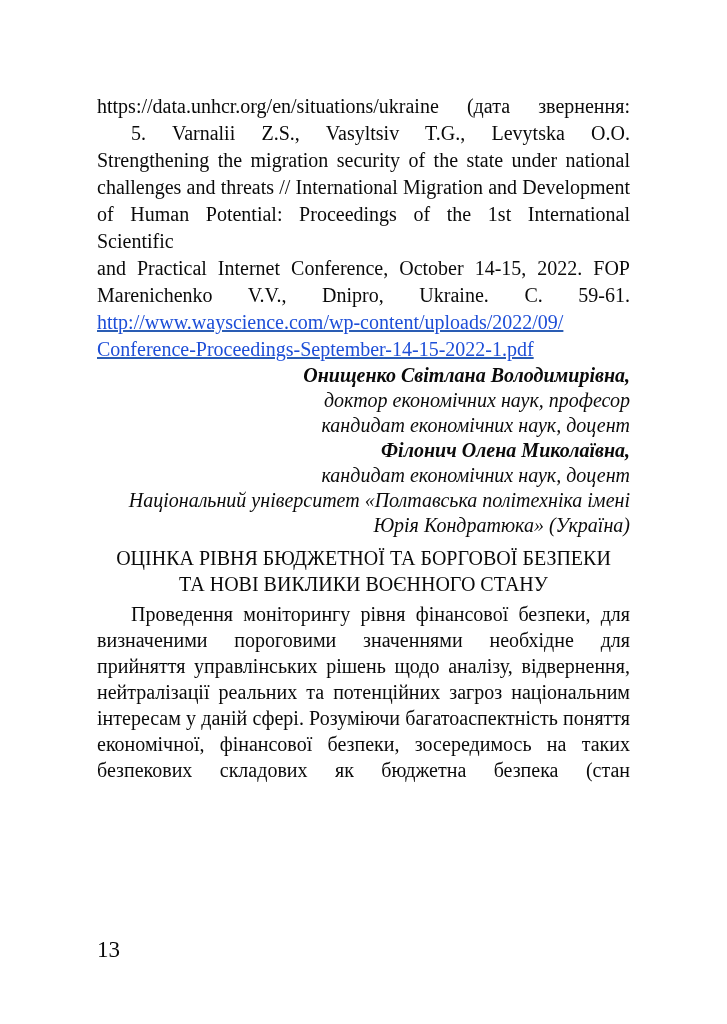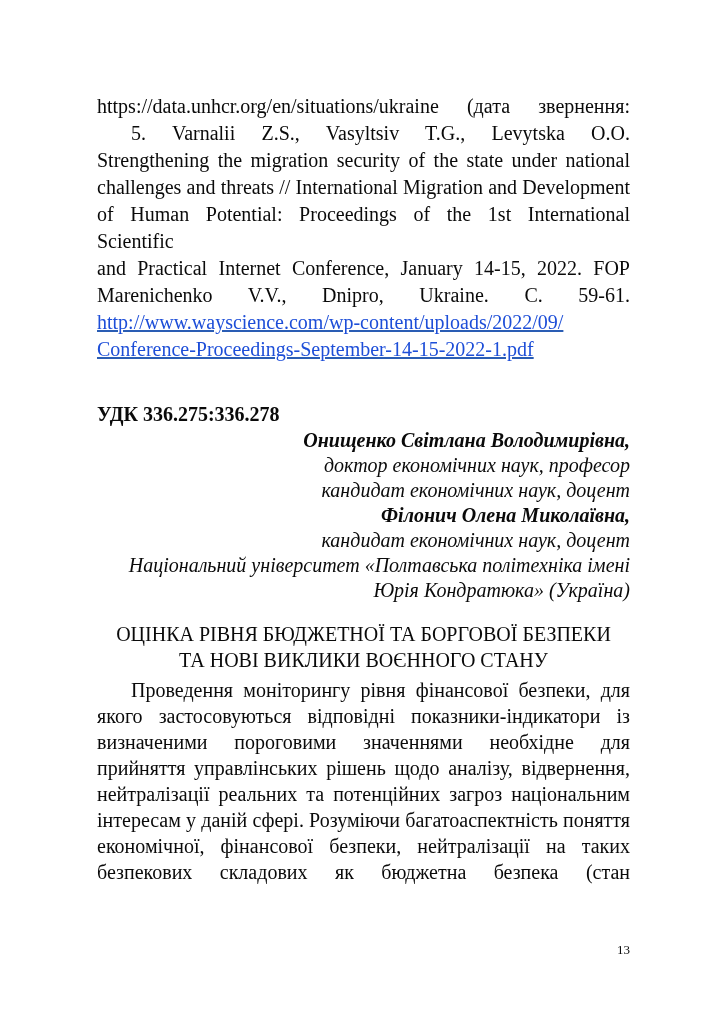--- a/index.html
+++ b/index.html
@@ -51,88 +51,86 @@
     white-space: nowrap;
   }
   .author-name {
     font-weight: bold;
     font-style: italic;
   }
   .author-role, .affil {
     font-style: italic;
   }
   .title-block {
-    margin-top: 18px;
+    margin-top: 7px;
     text-align: center;
   }
   .title-block .line {
     line-height: 26px;
     white-space: nowrap;
   }
   .body-block {
     margin-top: 4px;
   }
   .body-block .line {
     line-height: 26px;
   }
   .page-number {
     position: absolute;
     top: 938px;
     left: 97px;
     right: 97px;
-    text-align: right;
-    font-size: 13px;
+    text-align: left;
+    font-size: 23px;
     line-height: 24px;
   }
 </style>
 </head>
 <body>
 
 <div class="page">
 
   <div>
     <div class="line jl">https://data.unhcr.org/en/situations/ukraine (дата звернення:</div>
   </div>
 
   <div>
     <div class="line jl indent">5. Varnalii Z.S., Vasyltsiv T.G., Levytska O.O.</div>
     <div class="line jl">Strengthening the migration security of the state under national</div>
     <div class="line jl">challenges and threats // International Migration and Development</div>
     <div class="line jl">of Human Potential: Proceedings of the 1st International Scientific</div>
-    <div class="line jl">and Practical Internet Conference, January 14-15, 2022. FOP</div>
+    <div class="line jl">and Practical Internet Conference, October 14-15, 2022. FOP</div>
     <div class="line jl">Marenichenko V.V., Dnipro, Ukraine. С. 59-61.</div>
     <a class="doclink">
       <span class="line" style="display:block">http://www.wayscience.com/wp-content/uploads/2022/09/</span>
       <span class="line" style="display:block">Conference-Proceedings-September-14-15-2022-1.pdf</span>
     </a>
   </div>
 
-  <div class="udc">УДК 336.275:336.278</div>
 
   <div class="authors">
     <div class="line author-name">Онищенко Світлана Володимирівна,</div>
     <div class="line author-role">доктор економічних наук, професор</div>
     <div class="line author-role">кандидат економічних наук, доцент</div>
     <div class="line author-name">Філонич Олена Миколаївна,</div>
     <div class="line author-role">кандидат економічних наук, доцент</div>
     <div class="line affil">Національний університет «Полтавська політехніка імені</div>
     <div class="line affil">Юрія Кондратюка» (Україна)</div>
   </div>
 
   <div class="title-block">
     <div class="line">ОЦІНКА РІВНЯ БЮДЖЕТНОЇ ТА БОРГОВОЇ БЕЗПЕКИ</div>
     <div class="line">ТА НОВІ ВИКЛИКИ ВОЄННОГО СТАНУ</div>
   </div>
 
   <div class="body-block">
     <div class="line jl indent">Проведення моніторингу рівня фінансової безпеки, для</div>
-    <div class="line jl">якого застосовуються відповідні показники-індикатори із</div>
     <div class="line jl">визначеними пороговими значеннями необхідне для</div>
     <div class="line jl">прийняття управлінських рішень щодо аналізу, відвернення,</div>
     <div class="line jl">нейтралізації реальних та потенційних загроз національним</div>
     <div class="line jl">інтересам у даній сфері. Розуміючи багатоаспектність поняття</div>
-    <div class="line jl">економічної, фінансової безпеки, нейтралізації на таких</div>
+    <div class="line jl">економічної, фінансової безпеки, зосередимось на таких</div>
     <div class="line jl">безпекових складових як бюджетна безпека (стан</div>
   </div>
 
   <div class="page-number">13</div>
 
 </div>
 
 </body></html>

